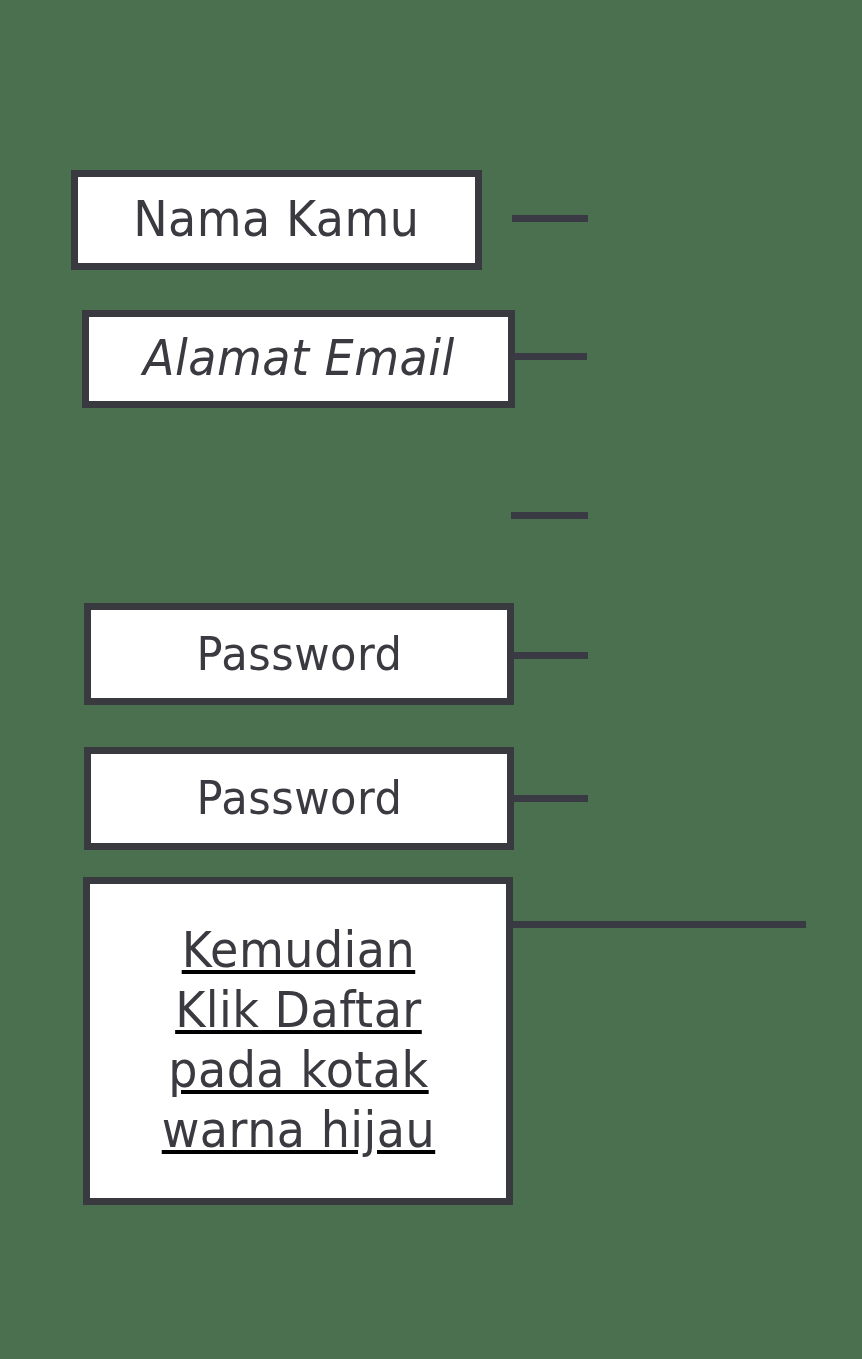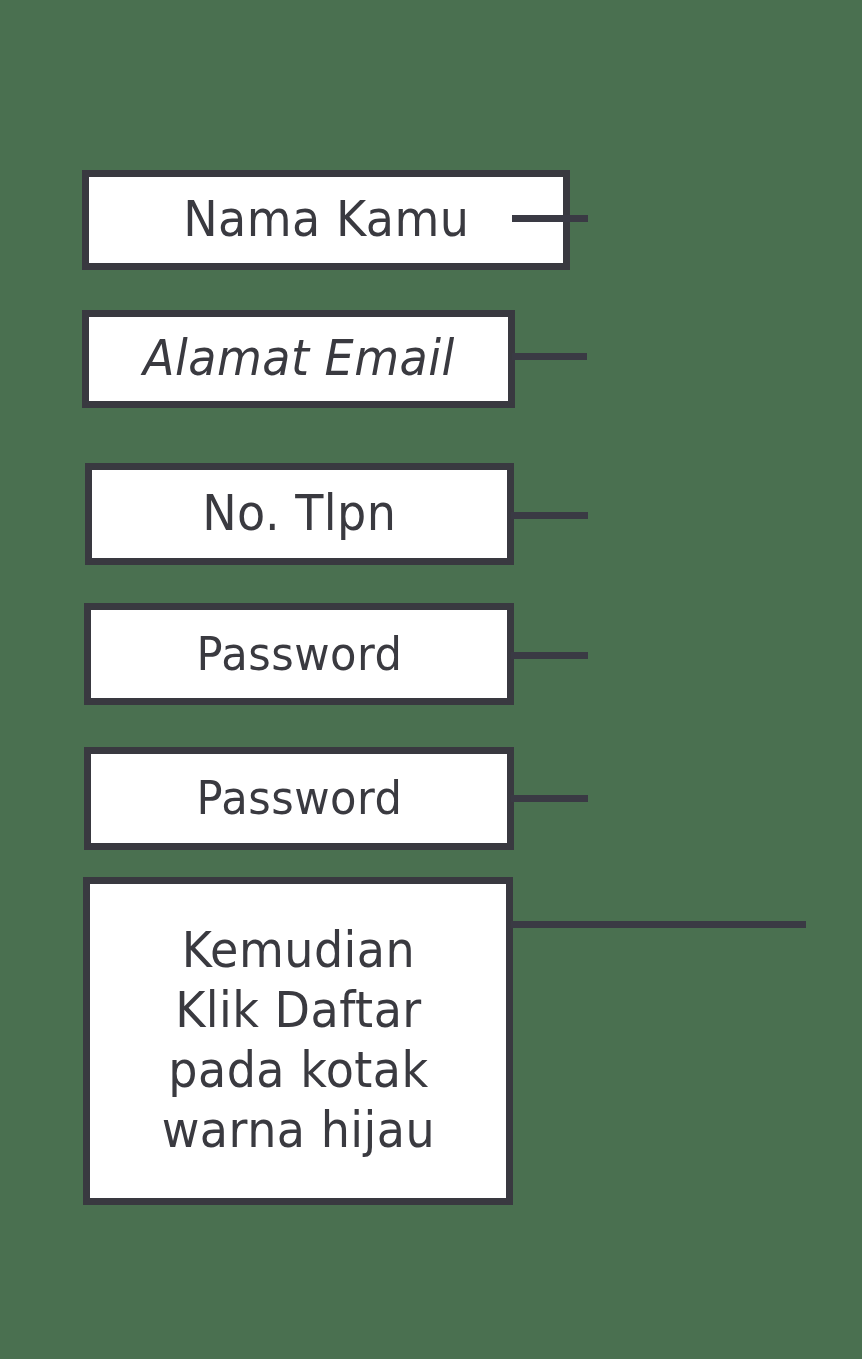--- a/index.html
+++ b/index.html
@@ -37,26 +37,26 @@
     color: #3a3a40;
     font-family: "DejaVu Sans", sans-serif;
     font-weight: 400;
     letter-spacing: 0.5px;
     line-height: 1.02;
     white-space: pre-line;
     transform: scaleX(0.94);
   }
 
   
-  #box-nama      { left: 82px;  top: 170px;  width: 488px; height: 100px; }
+  #box-nama      { left: 71px;  top: 170px;  width: 411px; height: 100px; }
   #box-email     { left: 82px;  top: 310px;  width: 433px; height: 98px; font-style: italic;  }
   #box-telepon   { left: 85px;  top: 463px;  width: 429px; height: 102px; }
   #box-password1 { left: 84px;  top: 603px;  width: 430px; height: 102px; }
   #box-password2 { left: 84px;  top: 747px;  width: 430px; height: 103px; }
-  #box-daftar    { left: 83px;  top: 877px;  width: 430px; height: 328px; }
+  #box-daftar    { left: 83px;  top: 877px;  width: 430px; height: 328px; text-decoration: underline; }
 
   #box-nama      .label { font-size: 49px; }
   #box-email     .label { font-size: 49px; }
   #box-telepon   .label { font-size: 49px; }
   #box-password1 .label { font-size: 46px; }
   #box-password2 .label { font-size: 46px; }
   #box-daftar    .label { font-size: 49px; line-height: 1.22; }
 
   
   .leader {
@@ -79,23 +79,20 @@
   <div class="callout" id="box-nama">
     <span class="label">Nama Kamu</span>
   </div>
   <div class="leader" id="leader-nama"></div>
 
   <div class="callout" id="box-email">
     <span class="label">Alamat Email</span>
   </div>
   <div class="leader" id="leader-email"></div>
 
-  <div class="callout" id="box-telepon">
-    <span class="label">No. Tlpn</span>
-  </div>
   <div class="leader" id="leader-telepon"></div>
 
   <div class="callout" id="box-password1">
     <span class="label">Password</span>
   </div>
   <div class="leader" id="leader-password1"></div>
 
   <div class="callout" id="box-password2">
     <span class="label">Password</span>
   </div>

